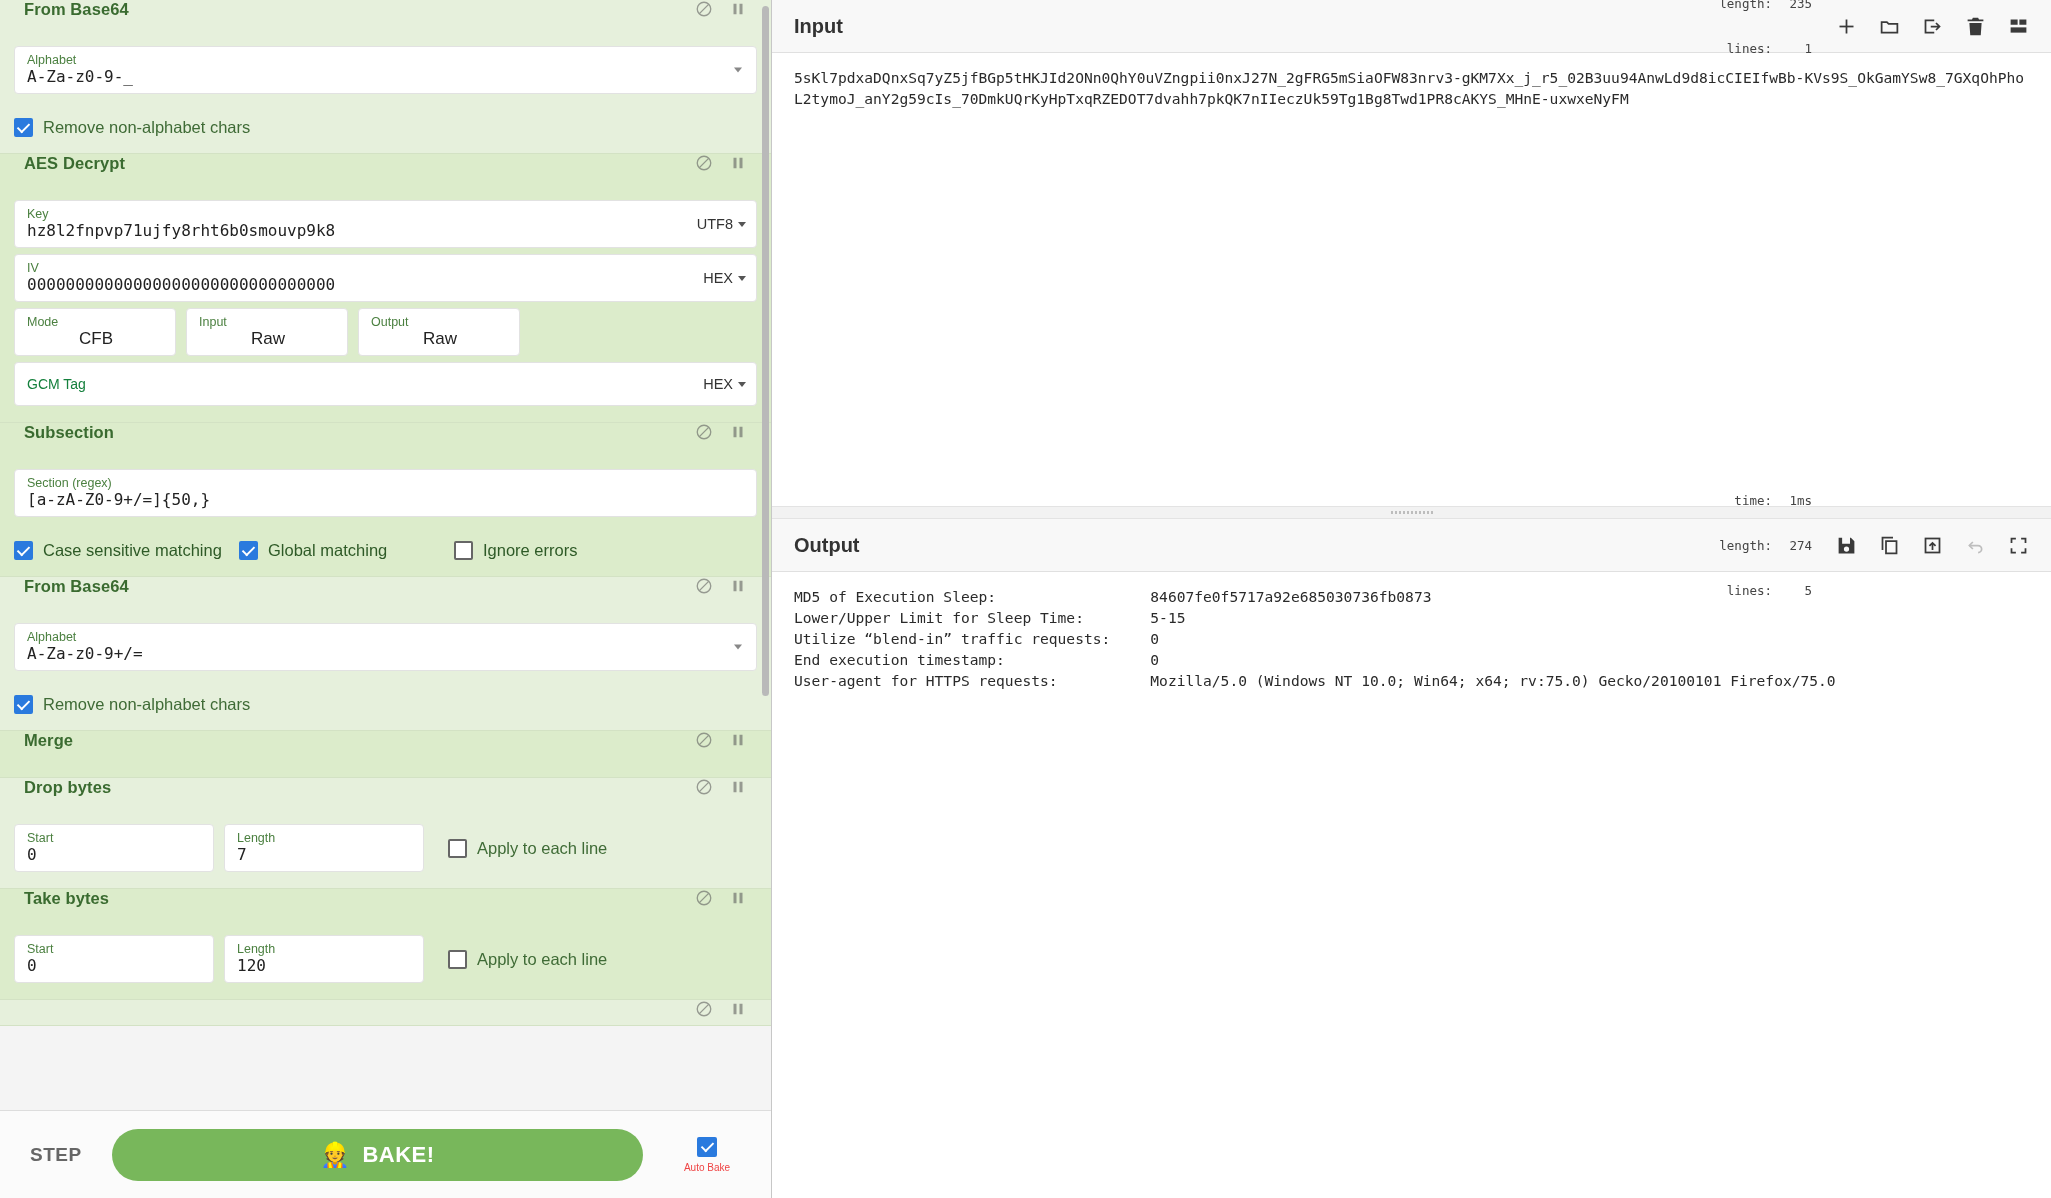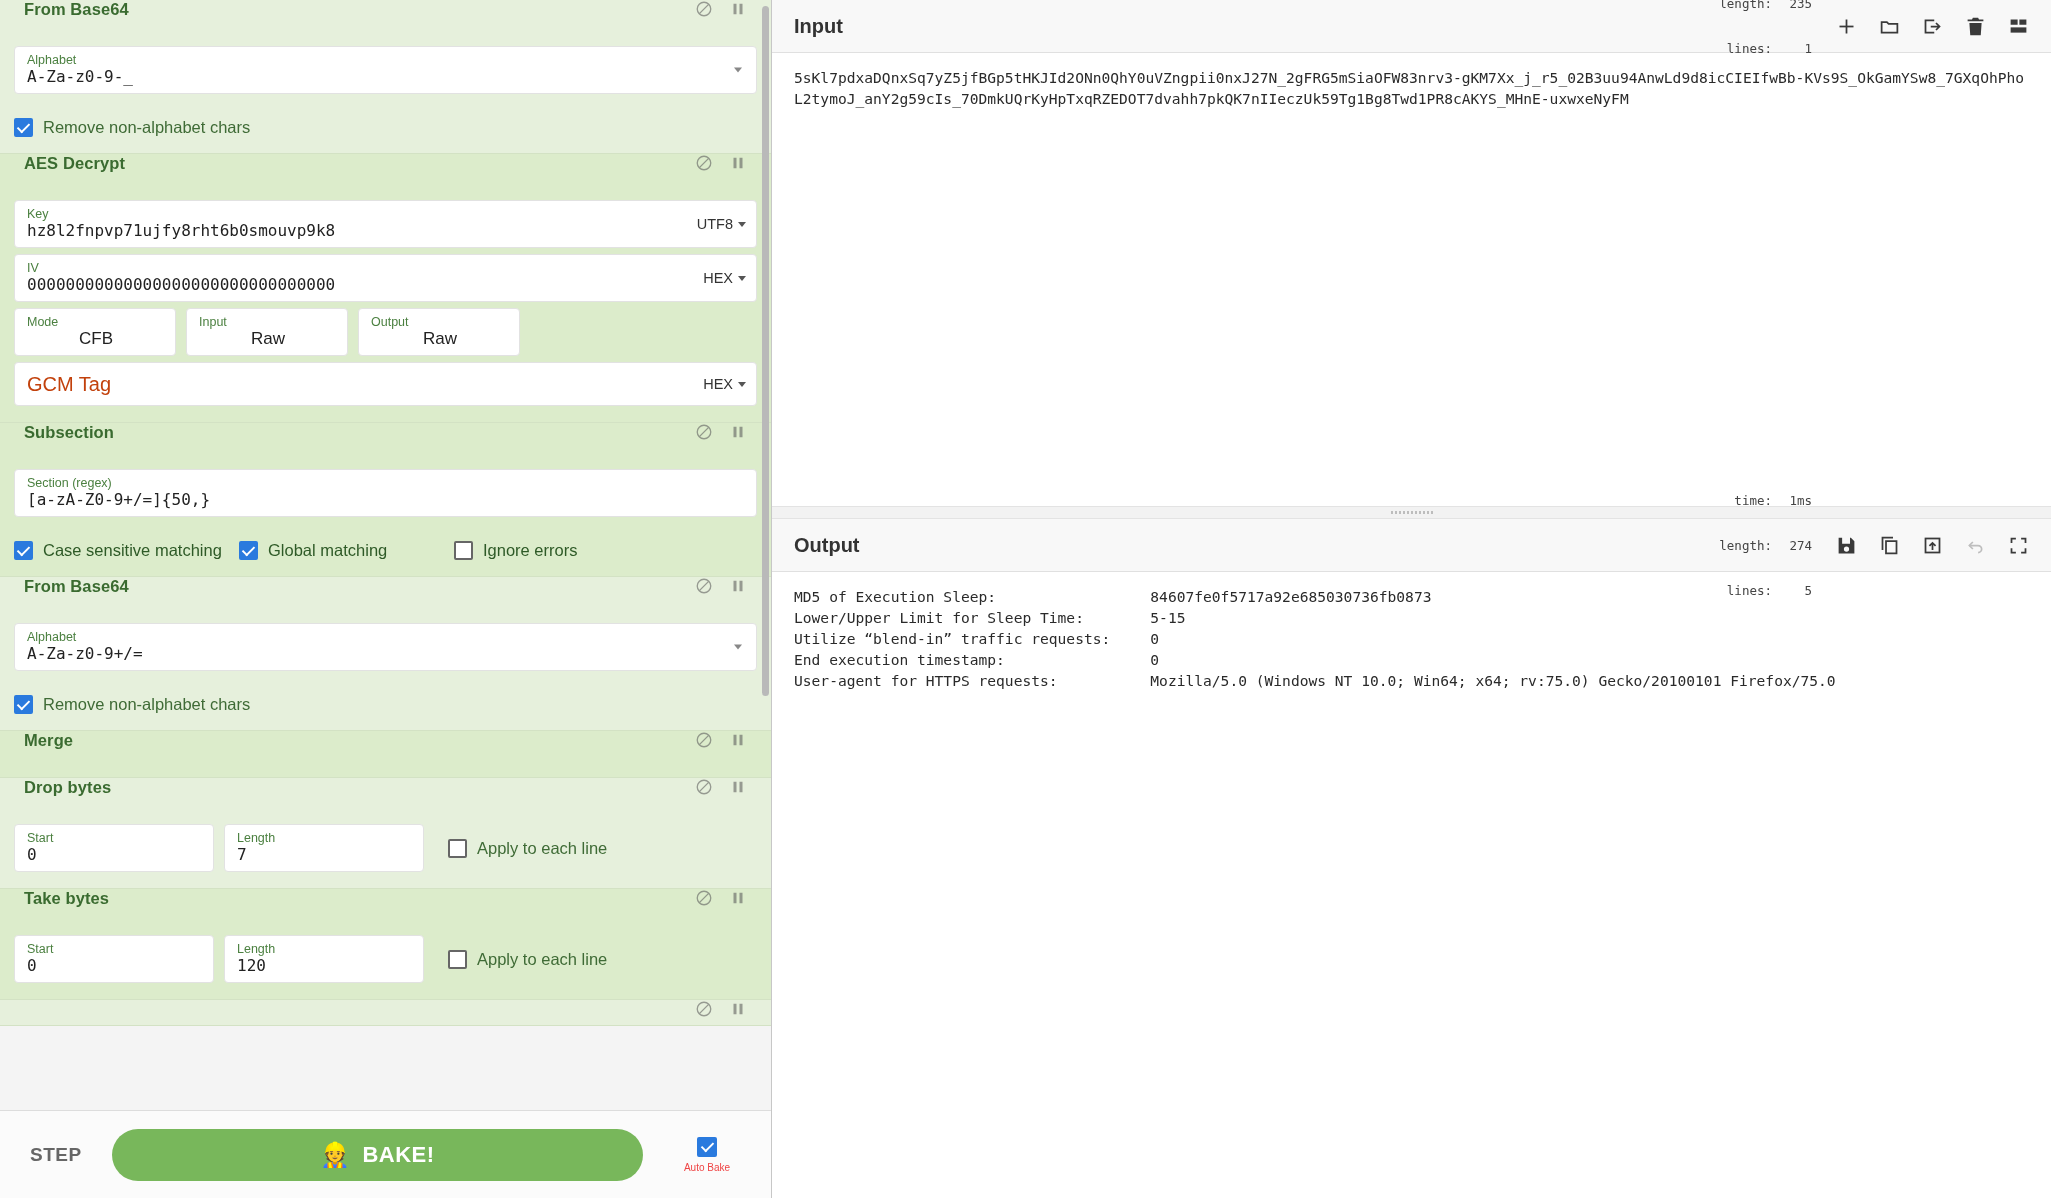--- a/index.html
+++ b/index.html
@@ -67,21 +67,21 @@
     font-size: 12.5px; color: #4b8040; line-height: 14px;
     font-family: "Liberation Sans", sans-serif;
   }
   .field-value {
     font-size: 16px; color: #222; line-height: 20px;
     font-family: "DejaVu Sans Mono", monospace;
     white-space: nowrap; overflow: hidden;
   }
   .field-value.sans { font-family: "Liberation Sans", sans-serif; font-size: 17px; text-align: center; }
   .field-placeholder {
-    font-size: 20px; color: #c2410c;
+    font-size: 14px; color: #15803d;
     font-family: "Liberation Sans", sans-serif;
   }
   .field-suffix {
     position: absolute; right: 10px; top: 50%; transform: translateY(-50%);
     font-size: 14.5px; color: #333; display: flex; align-items: center; gap: 5px;
     font-family: "Liberation Sans", sans-serif;
   }
   .caret-dn {
     width: 0; height: 0; border-left: 4px solid transparent;
     border-right: 4px solid transparent; border-top: 5px solid #555;

